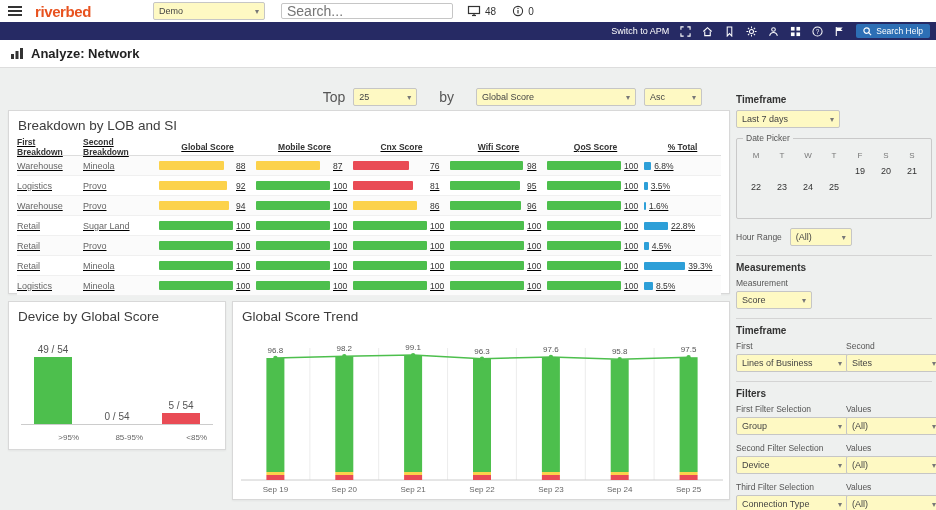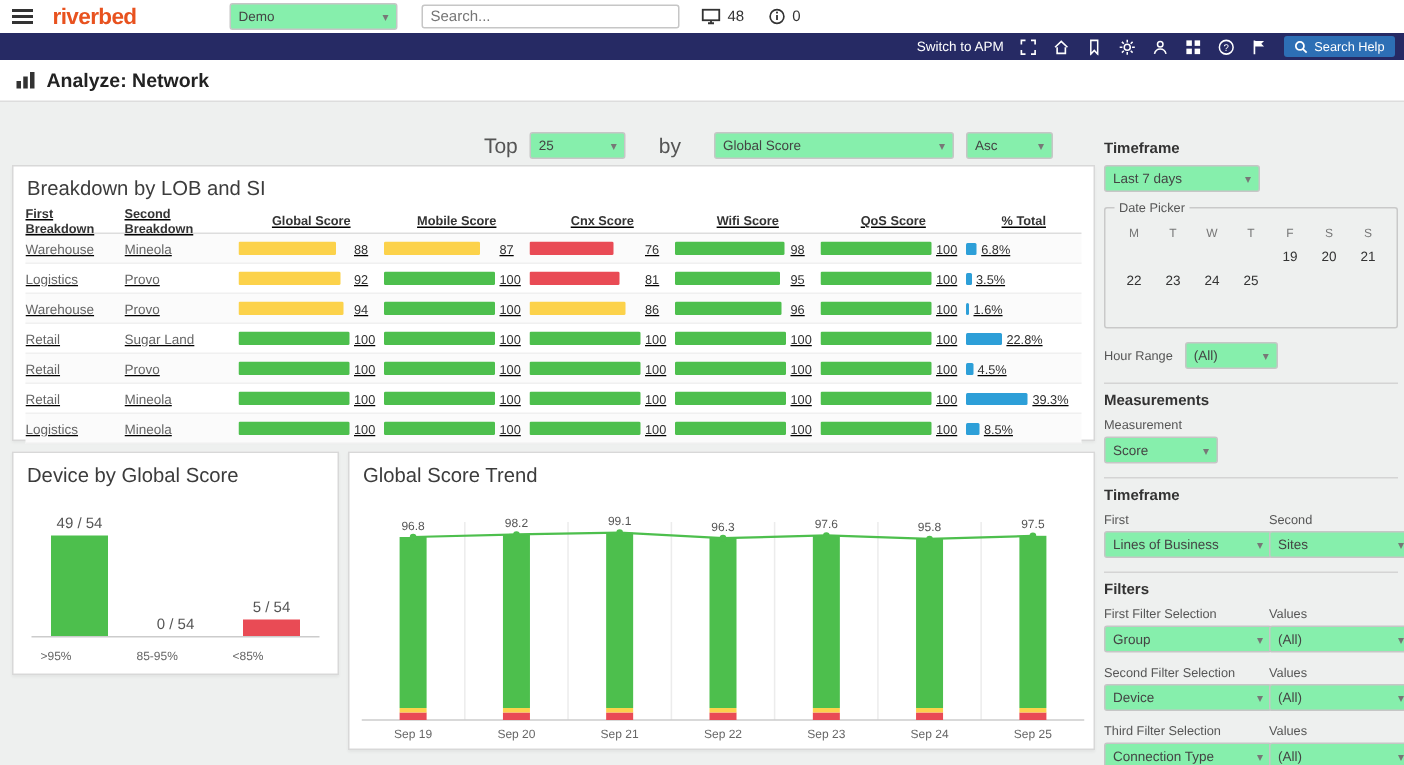--- a/index.html
+++ b/index.html
@@ -3,24 +3,24 @@
 <meta charset="utf-8">
 <style>
   html,body{margin:0;padding:0;}
   .screen{position:relative;width:936px;height:510px;background:#eef0ef;font-family:"Liberation Sans",sans-serif;overflow:hidden;}
 
   
   .topbar{position:absolute;left:0;top:0;width:936px;height:22px;background:#fff;border-bottom:1px solid #e3e3e3;display:flex;align-items:center;}
   .hamburger{margin-left:8px;display:flex;flex-direction:column;gap:2px;cursor:pointer;}
   .hamburger span{display:block;width:14px;height:2px;background:#333;}
   .logo{margin-left:13px;font-size:15px;font-weight:bold;letter-spacing:-0.4px;color:#e8521f;}
-  .select{border:1px solid #c6c6c6;background:#86efac;font-size:9px;color:#444;display:flex;align-items:center;justify-content:space-between;padding:0 5px;height:16px;border-radius:2px;cursor:pointer;white-space:nowrap;overflow:hidden;}
+  .select{border:1px solid #c6c6c6;background:#fef9c3;font-size:9px;color:#444;display:flex;align-items:center;justify-content:space-between;padding:0 5px;height:16px;border-radius:2px;cursor:pointer;white-space:nowrap;overflow:hidden;}
   .select .caret{color:#777;font-size:8px;margin-left:4px;}
   .wsel{width:100px;margin-left:62px;}
-  .searchbox{margin-left:16px;width:160px;height:14px;border:1px solid #c6c6c6;border-radius:2px;font-size:10px;padding:0 5px;color:#444;font-family:"Liberation Sans",sans-serif;}
+  .searchbox{margin-left:16px;width:160px;height:14px;border:1px solid #c6c6c6;border-radius:2px;font-size:14px;padding:0 5px;color:#444;font-family:"Liberation Sans",sans-serif;}
   .statgroup{display:flex;align-items:center;gap:4px;font-size:10px;color:#333;cursor:pointer;}
   .stat1{margin-left:14px;} .stat2{margin-left:16px;}
 
   
   .navbar{position:absolute;left:0;top:22px;width:936px;height:18px;background:#262a64;display:flex;align-items:center;justify-content:flex-end;gap:11px;padding-right:6px;box-sizing:border-box;}
   .navlink{color:#fff;font-size:9px;cursor:pointer;}
   .navicon{display:flex;align-items:center;cursor:pointer;}
   .helpbtn{background:#2d6fb5;color:#fff;font-size:8.5px;height:14px;display:flex;align-items:center;gap:4px;padding:0 7px;border-radius:2px;cursor:pointer;}
 
   
@@ -53,21 +53,21 @@
   .fill{display:block;height:9px;border-radius:1px;}
   .num{font-size:8.5px;color:#333;margin-left:3px;}
   .tbar{display:inline-block;height:8px;border-radius:1px;}
 
   
   .devchart{position:absolute;left:12px;right:12px;top:42px;bottom:24px;display:flex;align-items:flex-end;justify-content:space-around;border-bottom:1px solid #ccc;}
   .devgroup{display:flex;flex-direction:column;align-items:center;justify-content:flex-end;width:52px;height:100%;}
   .devlabel{font-size:10px;color:#555;margin-bottom:2px;}
   .devbar{width:38px;}
   .devcats{position:absolute;left:12px;right:12px;bottom:7px;display:flex;justify-content:space-around;}
-  .devcat{font-size:8px;color:#666;width:52px;text-align:left;}
+  .devcat{font-size:8px;color:#666;width:52px;text-align:right;}
 
   
   #trend-svg{position:absolute;left:8px;top:32px;}
   #trend-svg .axis{font-size:8px;fill:#666;font-family:"Liberation Sans",sans-serif;}
   #trend-svg .vlabel{font-size:8px;fill:#555;font-family:"Liberation Sans",sans-serif;}
 
   
   .sidebar{position:absolute;left:736px;top:88px;width:196px;box-sizing:border-box;}
   .sb-heading{font-size:10px;font-weight:bold;color:#333;margin:6px 0 5px 0;}
   .sb-label{font-size:8.5px;color:#555;margin-bottom:3px;}

